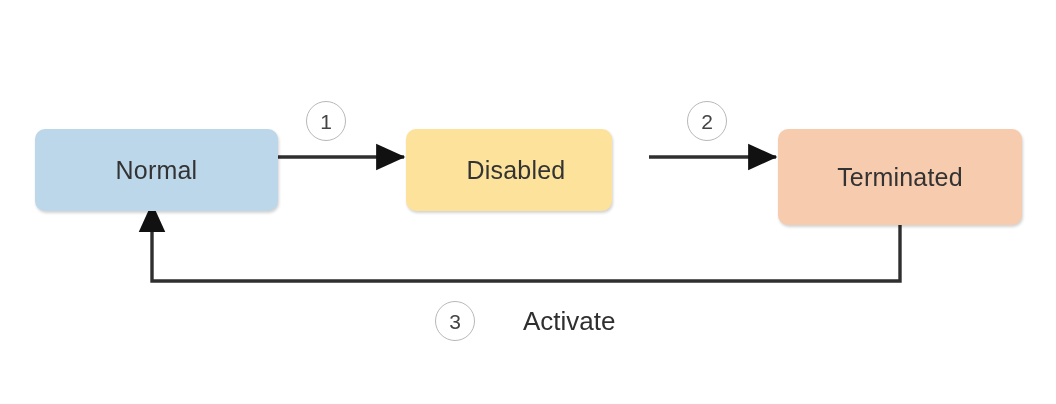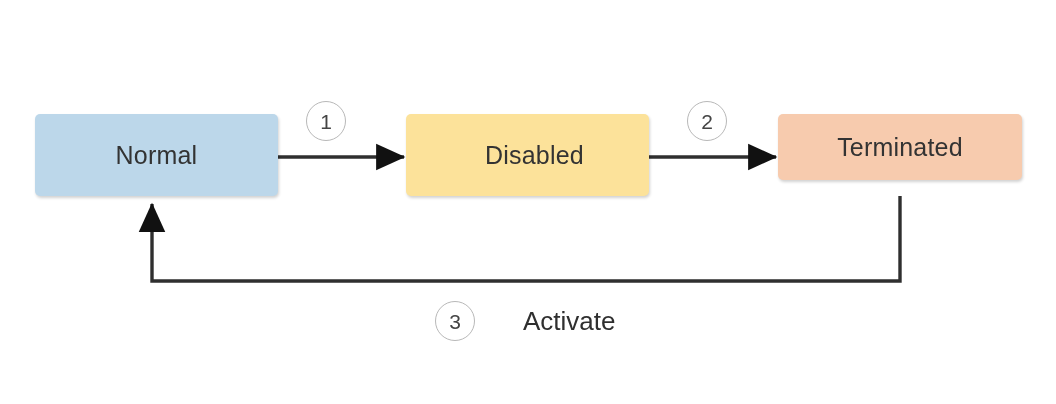--- a/index.html
+++ b/index.html
@@ -20,25 +20,26 @@
   #edge-layer {
     position: absolute;
     left: 0;
     top: 0;
     width: 1056px;
     height: 404px;
   }
   .state-node {
     position: absolute;
     box-sizing: border-box;
-    border-radius: 5px;
+    border-radius: 10px;
     display: flex;
     align-items: center;
     justify-content: center;
     box-shadow: 1px 2px 3px rgba(0,0,0,0.18);
+    margin-top: 15px;
   }
   .state-label {
     font-size: 25px;
     color: #333333;
     letter-spacing: 0.2px;
     white-space: nowrap;
   }
   .badge {
     position: absolute;
     width: 40px;
@@ -85,25 +86,25 @@
 
     <g>
       <path d="M900,196 L900,281 L152,281 L152,204" fill="none" stroke="#2f2f2f" stroke-width="3.4" stroke-linejoin="miter" marker-end="url(#arrowhead)"></path>
     </g>
   </svg>
 
   <div class="state-node" style="left:35px; top:114px; width:243px; height:82px; background:#bcd7ea;">
     <span class="state-label">Normal</span>
   </div>
 
-  <div class="state-node" style="left:406px; top:114px; width:243px; height:82px; background:#fce29a;padding-left:14px;">
+  <div class="state-node" style="left:406px; top:114px; width:206px; height:82px; background:#fce29a;padding-left:14px;">
     <span class="state-label">Disabled</span>
   </div>
 
-  <div class="state-node" style="left:778px; top:114px; width:244px; height:66px; background:#f7cbae;">
+  <div class="state-node" style="left:778px; top:114px; width:244px; height:96px; background:#f7cbae;">
     <span class="state-label">Terminated</span>
   </div>
 
   <div class="badge" style="left:306px; top:101px;">
     <span class="badge-text">1</span>
   </div>
 
   <div class="badge" style="left:687px; top:101px;">
     <span class="badge-text">2</span>
   </div>

